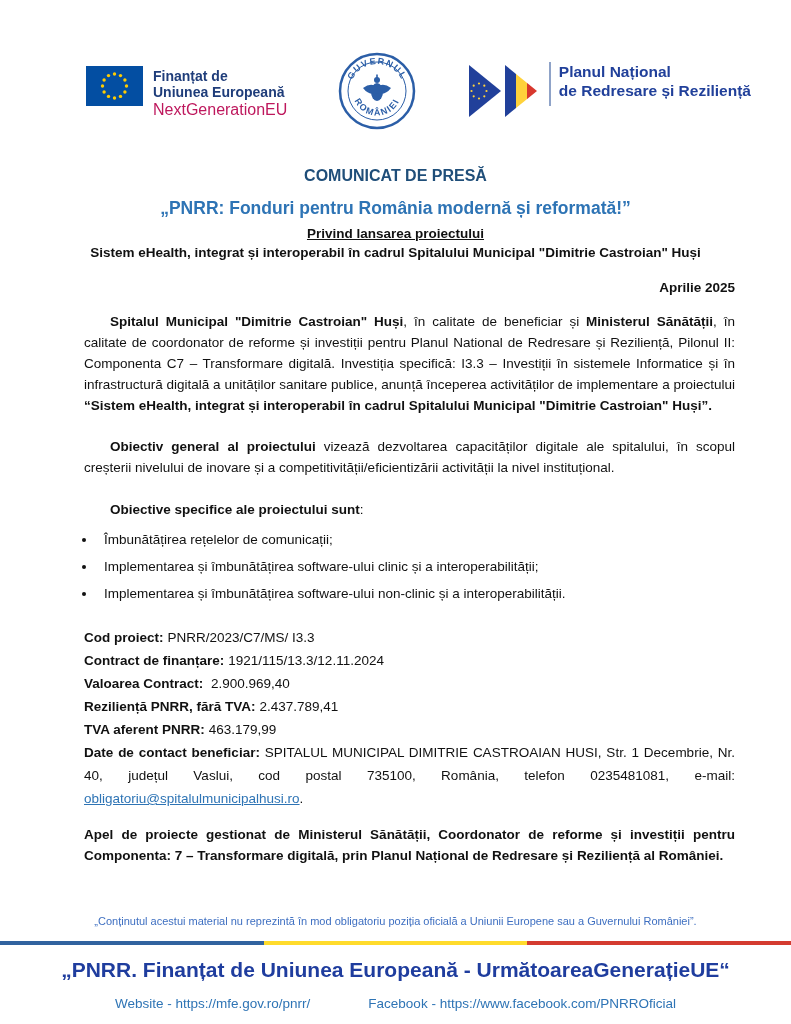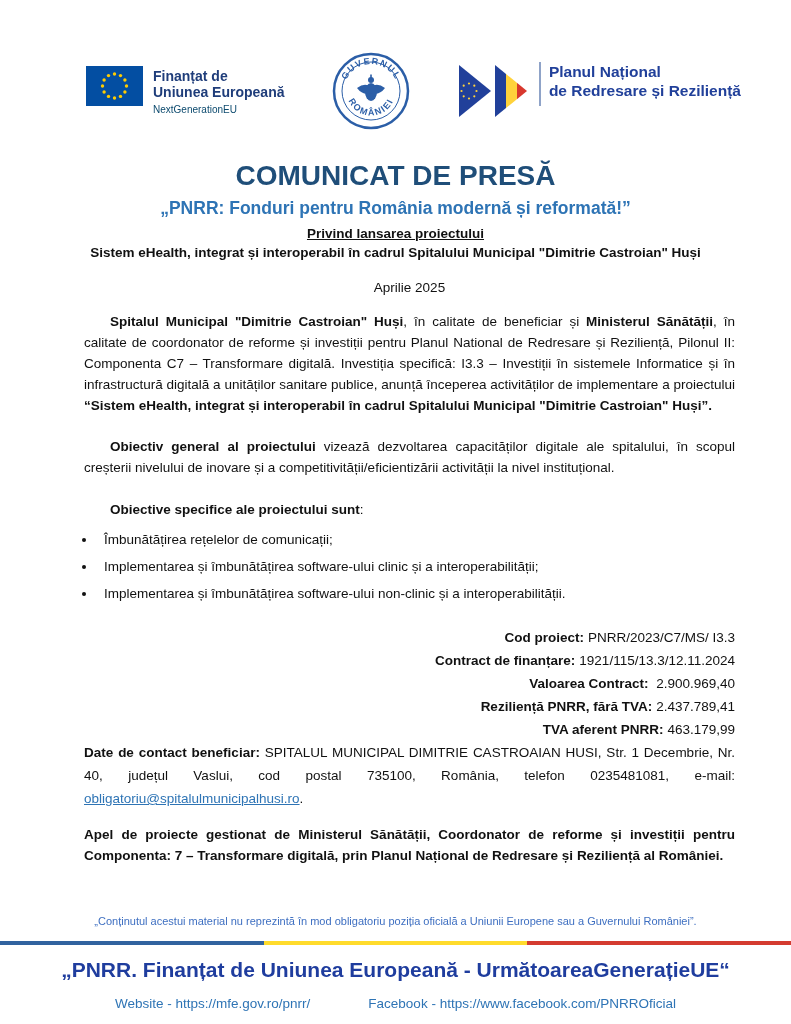--- a/index.html
+++ b/index.html
@@ -7,51 +7,51 @@
     width: 791px; height: 1024px;
     font-family: "Liberation Sans", sans-serif;
     font-size: 13.5px; color: #111111;
     position: relative; overflow: hidden;
   }
   .page { width: 791px; height: 1024px; }
 
   
   .logos {
     display: flex; align-items: center; justify-content: space-between;
-    margin: 48px 50px 0 86px; height: 88px;
+    margin: 48px 40px 0 86px; height: 88px;
   }
   .eu-logo { display: flex; align-items: flex-start; gap: 10px; }
   .eu-text { line-height: 16px; padding-top: 2px; }
   .eu-text .l1, .eu-text .l2 { font-weight: bold; color: #1F3D7A; font-size: 14px; }
-  .eu-text .l3 { color: #0c4a6e; font-size: 10px; padding-top: 2px; }
+  .eu-text .l3 { color: #be185d; font-size: 16px; padding-top: 2px; }
   .pnrr-logo { display: flex; align-items: flex-start; gap: 8px; }
   .pnrr-divider { width: 2px; height: 44px; background: #8fa3c8; }
   .pnrr-text { color: #21409A; font-weight: bold; font-size: 15.5px; line-height: 19px; }
 
   
   .center-block { margin: 0 56px; text-align: center; }
-  .doc-title { margin-top: 26px; font-size: 28px; font-weight: bold; color: #1F4E79; line-height: 28px; }
+  .doc-title { margin-top: 26px; font-size: 16px; font-weight: bold; color: #1F4E79; line-height: 28px; }
   .doc-subtitle { margin-top: 7px; font-size: 17.5px; font-weight: bold; color: #2E74B5; line-height: 23px; }
   .doc-line3 { margin-top: 4px; font-size: 13.5px; font-weight: bold; color: #111; line-height: 19px; text-decoration: underline; }
   .doc-line4 { font-size: 13.5px; font-weight: bold; color: #111; line-height: 20px; }
 
   
   .content { margin-left: 84px; margin-right: 56px; }
-  .date-line { margin-top: 15px; text-align: center; font-weight: normal; line-height: 20px; }
+  .date-line { margin-top: 15px; text-align: right; font-weight: bold; line-height: 20px; }
   p.body-para { margin: 0; text-align: justify; line-height: 21px; }
   .indent { text-indent: 26px; }
   .para1 { margin-top: 13px !important; }
   .para2 { margin-top: 20px !important; }
   .objectives-heading { margin-top: 22px; text-indent: 26px; line-height: 20px; }
   .b { font-weight: bold; }
   ul.objective-list { margin: 10px 0 0 0; padding-left: 13px; list-style: disc; }
   ul.objective-list li { padding-left: 7px; line-height: 20px; margin-bottom: 7px; }
 
   .details-block { margin-top: 22px; }
-  .detail-line { line-height: 23px; text-align: right; }
+  .detail-line { line-height: 23px; }
   .detail-line .lbl { font-weight: bold; margin-right: 4px; }
 
   .contact-para { line-height: 23px; text-align: justify; margin: 0; }
   .email-link { color: #2E74B5; text-decoration: underline; cursor: pointer; }
   .apel-para { margin-top: 14px !important; font-weight: bold; line-height: 21px; }
 
   
   .disclaimer { margin-top: 48px; text-align: center; font-size: 11px; color: #3E6FC1; line-height: 14px; }
   .tricolor { display: flex; width: 791px; height: 4px; margin-top: 13px; }
   .tricolor div { flex: 1; height: 4px; }

